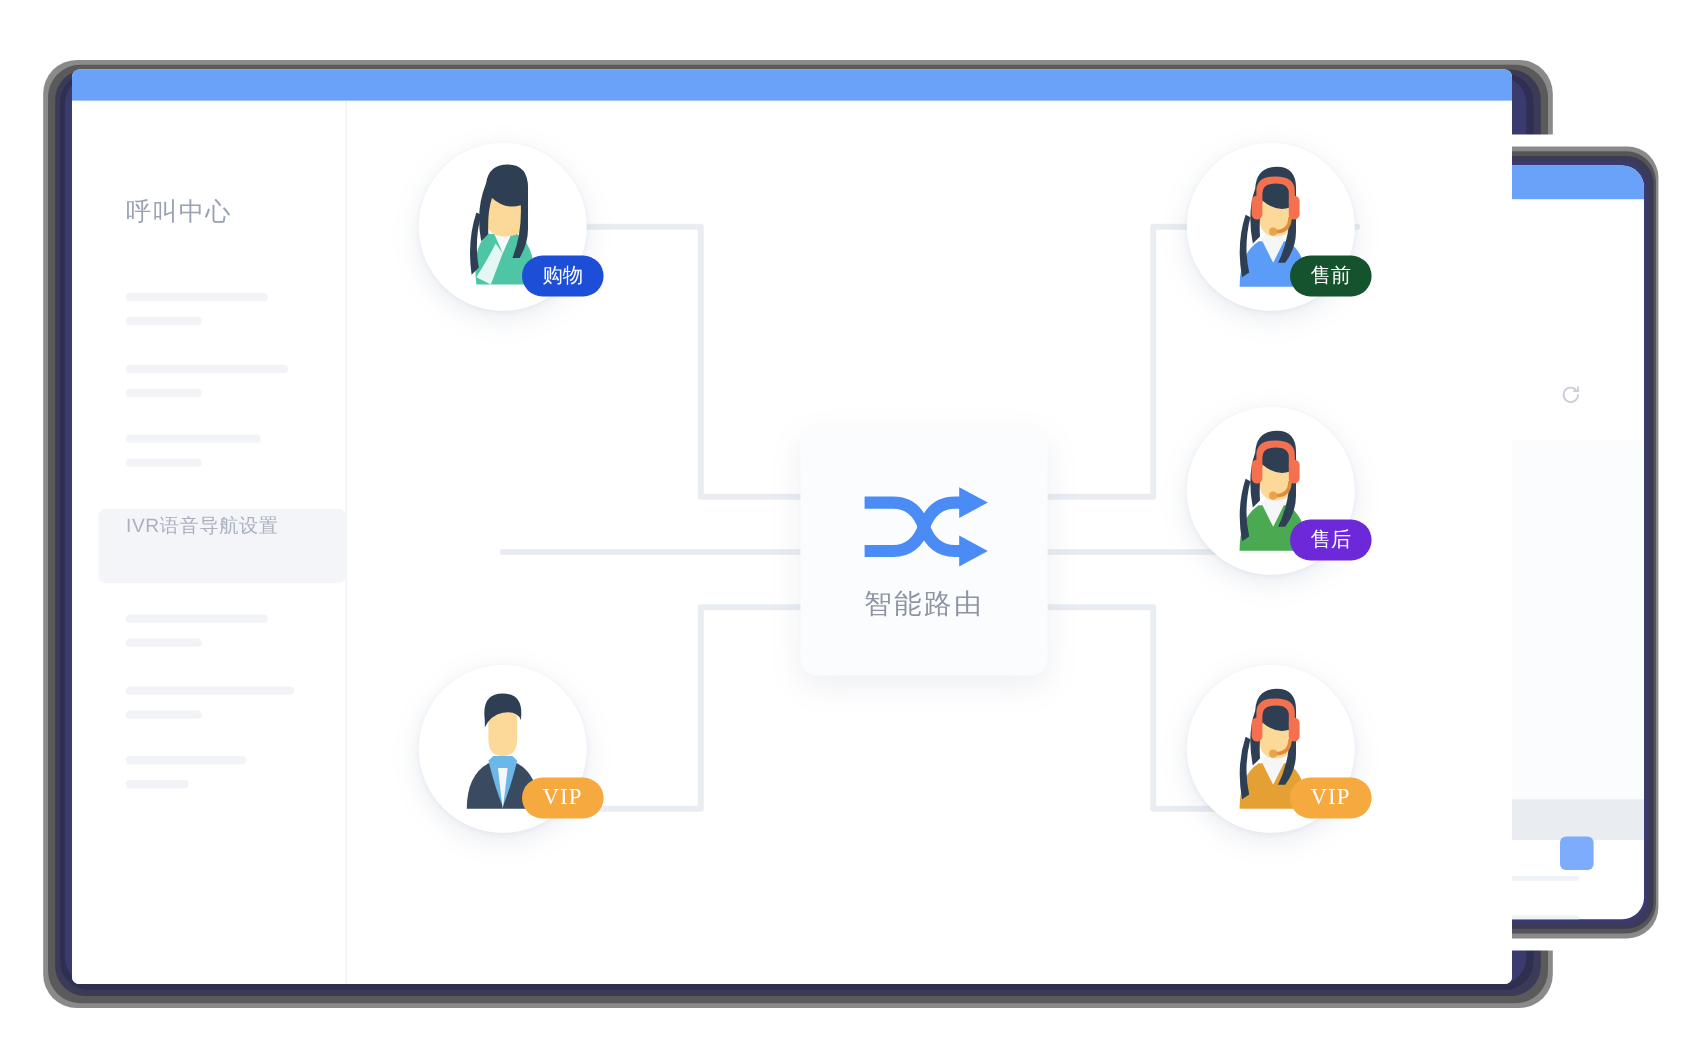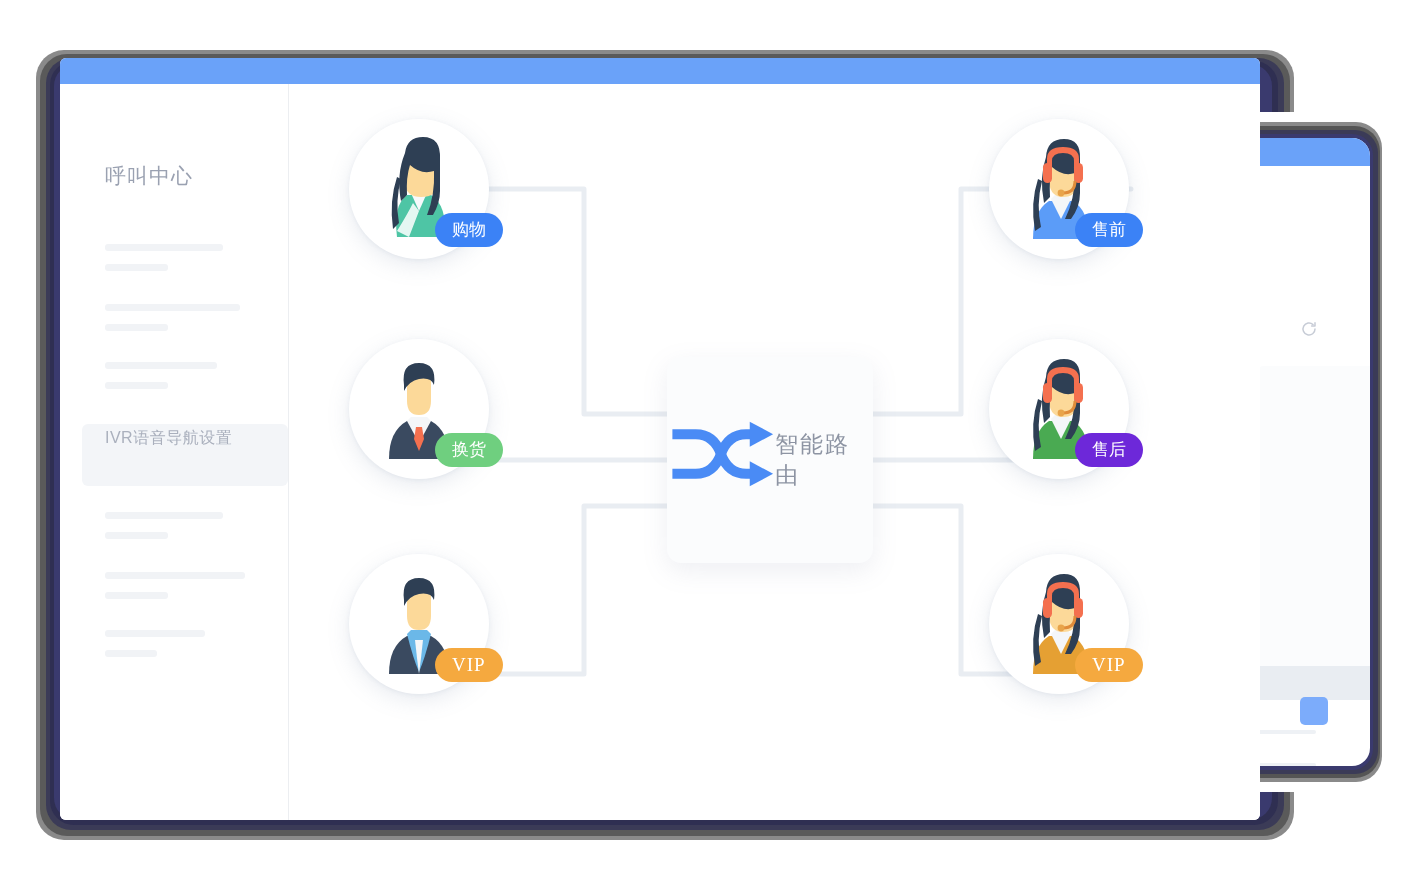--- a/index.html
+++ b/index.html
@@ -52,21 +52,21 @@
   .node-circle{position:absolute;left:0;top:0;width:140px;height:140px;border-radius:50%;background:#ffffff;
     box-shadow:0 6px 22px rgba(120,135,165,.17),0 1px 4px rgba(120,135,165,.10);}
   .node-art{position:absolute;left:0;top:0;width:140px;height:140px;overflow:hidden;border-radius:50%;}
   .badge{position:absolute;border-radius:17px;height:34px;line-height:34px;padding:0 17px;color:#fff;font-size:17px;white-space:nowrap;}
   .badge.vip{font-family:"Liberation Serif","DejaVu Serif",serif;font-size:19px;letter-spacing:1px;}
   .badge-pos-left{left:86px;top:94px;}
   .badge-pos-right{left:86px;top:94px;}
 
   
   #centercard{position:absolute;left:378px;top:273px;width:206px;height:206px;background:#fbfcfd;border-radius:14px;
-    box-shadow:0 8px 26px rgba(120,135,165,.13);display:flex;flex-direction:row;align-items:center;justify-content:center;}
+    box-shadow:0 8px 26px rgba(120,135,165,.13);display:flex;flex-direction:column;align-items:center;justify-content:center;}
   #centercard .icon{width:110px;height:74px;margin-bottom:12px;}
   #centercard .label{font-size:23px;color:#8d94a3;letter-spacing:2px;}
 </style>
 </head>
 <body>
 
 <div id="stage">
 
   <div class="frame frame-white-outer"></div>
   <div class="frame frame-grey-a"></div>
@@ -144,37 +144,23 @@
           <div class="node-art">
             <svg viewBox="0 0 140 140" width="140" height="140">
               <path d="M48 118 Q44 86 58 76 L82 76 Q98 86 96 118 Z" fill="#4ec5a5"></path>
               <path d="M62 74 L70 92 L78 74 L78 62 L62 62 Z" fill="#f7f9fb"></path>
               <path d="M56 40 Q56 22 72 22 Q88 22 88 42 L88 66 Q88 78 72 78 Q58 78 56 66 Z" fill="#fcd999"></path>
               <path d="M56 34 Q58 18 74 18 Q92 18 91 40 L91 72 Q91 84 84 96 L78 96 Q86 76 85 52 Q72 56 61 46 Q57 58 58 76 L52 82 Q47 56 56 34 Z" fill="#2e3f54"></path>
               <path d="M52 60 Q46 82 50 104 L44 110 Q40 82 48 58 Z" fill="#2e3f54"></path>
               <path d="M48 112 Q58 96 64 84 L70 92 L60 118 Z" fill="#ffffff" opacity=".85"></path>
             </svg>
           </div>
-          <div class="badge badge-pos-left" style="background:#3b82f6">购物</div>
-        </div>
-
-        <div class="node" style="left:60px;top:255px;">
-          <div class="node-circle"></div>
-          <div class="node-art">
-            <svg viewBox="0 0 140 140" width="140" height="140">
-              <path d="M40 120 Q40 92 58 82 L82 82 Q100 92 100 120 Z" fill="#3a4a60"></path>
-              <path d="M58 82 L70 104 L82 82 L78 78 L62 78 Z" fill="#f4f6f8"></path>
-              <path d="M66 82 L70 90 L74 82 L74 78 L66 78 Z" fill="#f4f6f8"></path>
-              <path d="M67 88 L73 88 L75 100 L70 112 L65 100 Z" fill="#f4704f"></path>
-              <path d="M58 44 Q58 28 70 28 Q82 28 82 44 L82 62 Q82 76 70 76 Q58 76 58 62 Z" fill="#fcd999"></path>
-              <path d="M55 46 Q52 24 70 24 Q88 24 85 46 Q82 38 70 40 Q60 42 55 52 Z" fill="#2e3f54"></path>
-            </svg>
-          </div>
-          <div class="badge badge-pos-left" style="background:#6fcf7f">换货</div>
-        </div>
+          <div class="badge badge-pos-left" style="background:#1d4ed8">购物</div>
+        </div>
+
 
         <div class="node" style="left:60px;top:470px;">
           <div class="node-circle"></div>
           <div class="node-art">
             <svg viewBox="0 0 140 140" width="140" height="140">
               <path d="M40 120 Q40 92 58 82 L82 82 Q100 92 100 120 Z" fill="#3a4a60"></path>
               <path d="M58 80 Q64 104 70 118 Q76 104 82 80 L78 76 L62 76 Z" fill="#6bb8e8"></path>
               <path d="M66 86 L74 86 L72 104 L70 120 L68 104 Z" fill="#f4f6f8"></path>
               <path d="M58 44 Q58 28 70 28 Q82 28 82 44 L82 62 Q82 76 70 76 Q58 76 58 62 Z" fill="#fcd999"></path>
               <path d="M55 46 Q52 24 70 24 Q88 24 85 46 Q82 38 70 40 Q60 42 55 52 Z" fill="#2e3f54"></path>
@@ -192,21 +178,21 @@
               <path d="M60 42 Q60 26 74 26 Q88 26 88 44 L88 64 Q88 78 74 78 Q62 78 60 64 Z" fill="#fcd999"></path>
               <path d="M57 38 Q58 20 75 20 Q92 20 91 40 L91 74 Q91 88 82 100 L76 100 Q86 80 86 54 Q74 58 63 48 Q60 60 61 78 L55 84 Q50 58 57 38 Z" fill="#2e3f54"></path>
               <path d="M53 62 Q47 86 52 108 L46 112 Q41 84 49 60 Z" fill="#2e3f54"></path>
               <path d="M58 40 Q58 28 74 28 Q90 28 90 40 L90 50 L85 50 L85 42 Q85 34 74 34 Q63 34 63 42 L63 50 L58 50 Z" fill="#f4704f"></path>
               <rect x="54" y="44" width="9" height="20" rx="4.5" fill="#f4704f"></rect>
               <rect x="85" y="44" width="9" height="20" rx="4.5" fill="#f4704f"></rect>
               <path d="M86 62 Q86 74 74 74" stroke="#e08c3a" stroke-width="3" fill="none"></path>
               <circle cx="72" cy="74" r="3.4" fill="#e8a44a"></circle>
             </svg>
           </div>
-          <div class="badge badge-pos-right" style="background:#3b82f6">售前</div>
+          <div class="badge badge-pos-right" style="background:#14532d">售前</div>
         </div>
 
         <div class="node" style="left:700px;top:255px;">
           <div class="node-circle"></div>
           <div class="node-art">
             <svg viewBox="0 0 140 140" width="140" height="140">
               <path d="M44 120 Q44 92 60 82 L84 82 Q100 92 100 120 Z" fill="#4aaa52"></path>
               <path d="M62 80 L72 100 L82 80 L78 76 L66 76 Z" fill="#f4f6f8"></path>
               <path d="M60 42 Q60 26 74 26 Q88 26 88 44 L88 64 Q88 78 74 78 Q62 78 60 64 Z" fill="#fcd999"></path>
               <path d="M57 38 Q58 20 75 20 Q92 20 91 40 L91 74 Q91 88 82 100 L76 100 Q86 80 86 54 Q74 58 63 48 Q60 60 61 78 L55 84 Q50 58 57 38 Z" fill="#2e3f54"></path>

